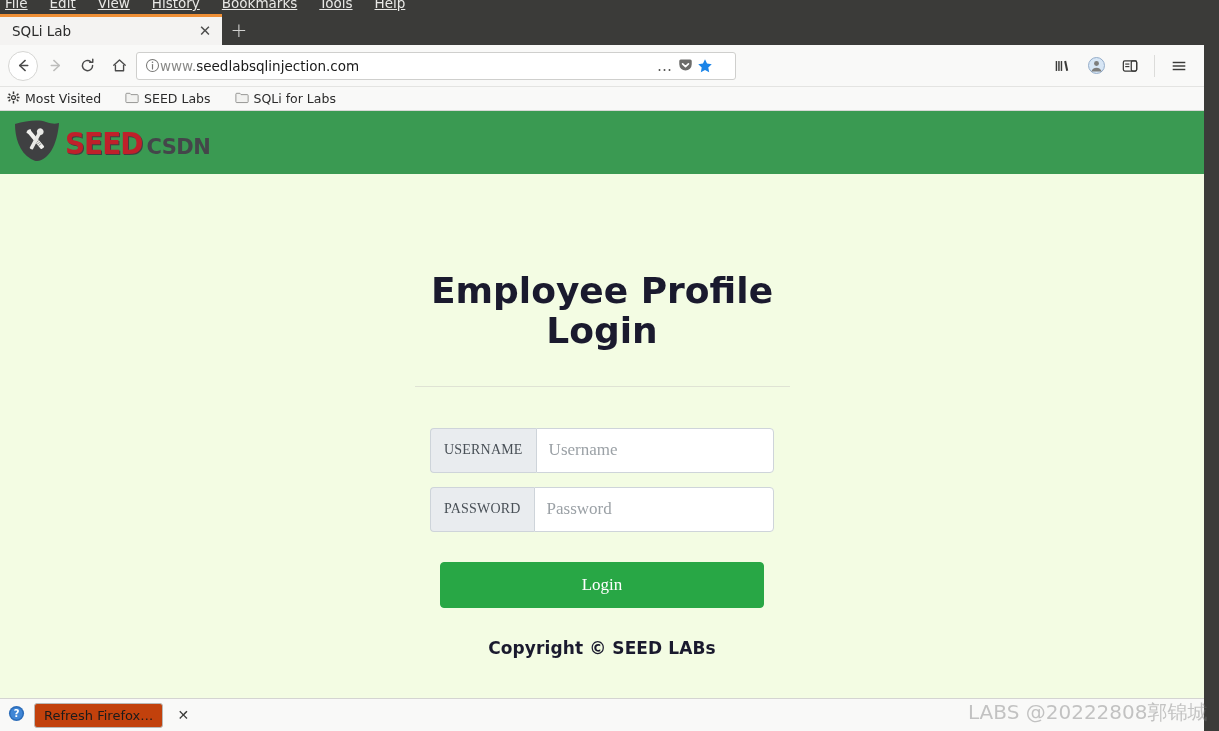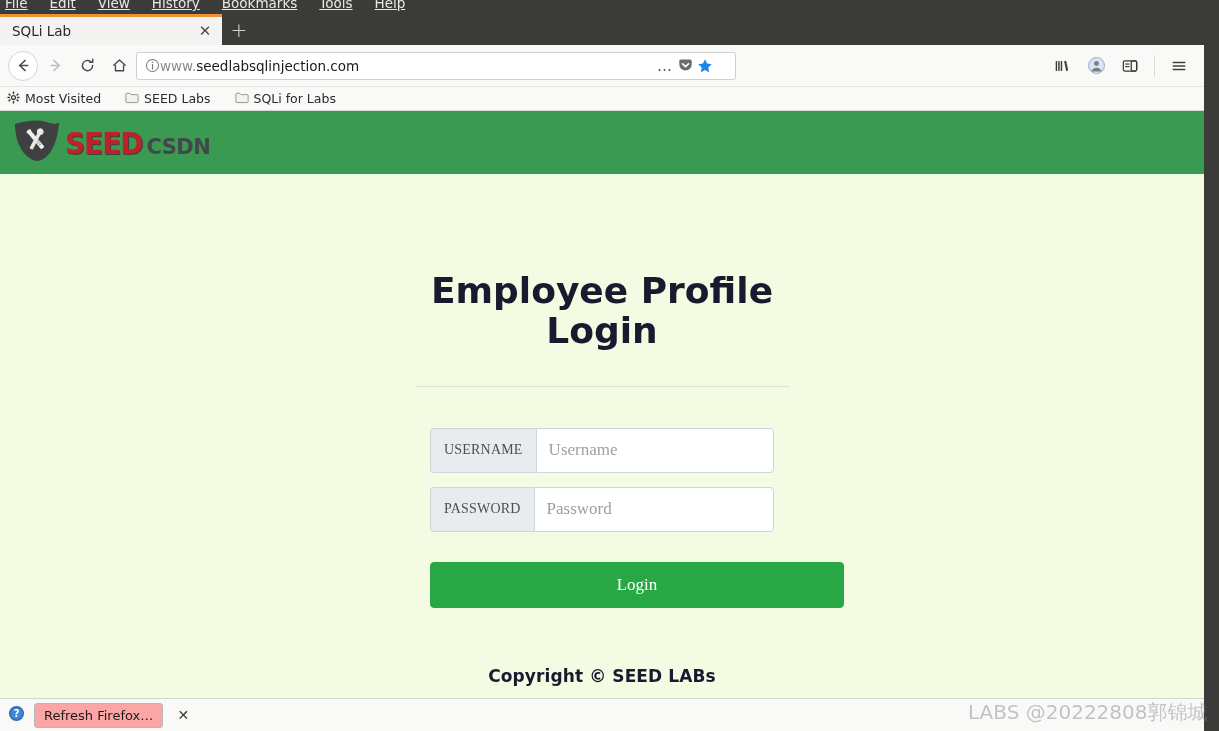--- a/index.html
+++ b/index.html
@@ -219,33 +219,33 @@
     background: #fff;
     padding: 0 12px;
     font-family: inherit;
     font-size: 17px; color: #495057;
     outline: none;
     min-width: 0;
   }
   .input-field::placeholder { color: #9ba1a6; }
 
   #login-button {
-    width: 414px; height: 46px;
+    width: 324px; height: 46px;
     margin: 30px auto 0;
     display: block;
     background: #28a745;
     border: 1px solid #28a745;
     border-radius: 4px;
     color: #ffffff;
     font-family: inherit;
     font-size: 17px;
     cursor: pointer;
   }
   #footer-copy {
-    margin-top: 58px;
+    margin-top: 30px;
     font-size: 17px; color: #1a1a2e; font-weight: bold;
     letter-spacing: 0.1px;
     text-align: center;
   }
 
   
   #notifbar {
     position: absolute; left: 0; bottom: 0;
     width: 1204px; height: 33px;
     background: #f9f9f8;
@@ -253,21 +253,21 @@
     display: flex; align-items: center;
     padding: 0 4px 0 8px; gap: 9px;
   }
   #notif-text {
     font-size: 13px; color: #22223c;
     white-space: nowrap; overflow: hidden;
     flex: 1;
   }
   #notif-action {
     border: 1px solid #b9b9b7;
-    background: #fca5a5;
+    background: #c2410c;
     border-radius: 3px;
     font-family: inherit; font-size: 13px; color: #1b1b1b;
     padding: 4px 9px;
     white-space: nowrap;
     cursor: pointer;
     text-align: center;
   }
   #notif-close {
     width: 22px; height: 22px;
     display: flex; align-items: center; justify-content: center;

